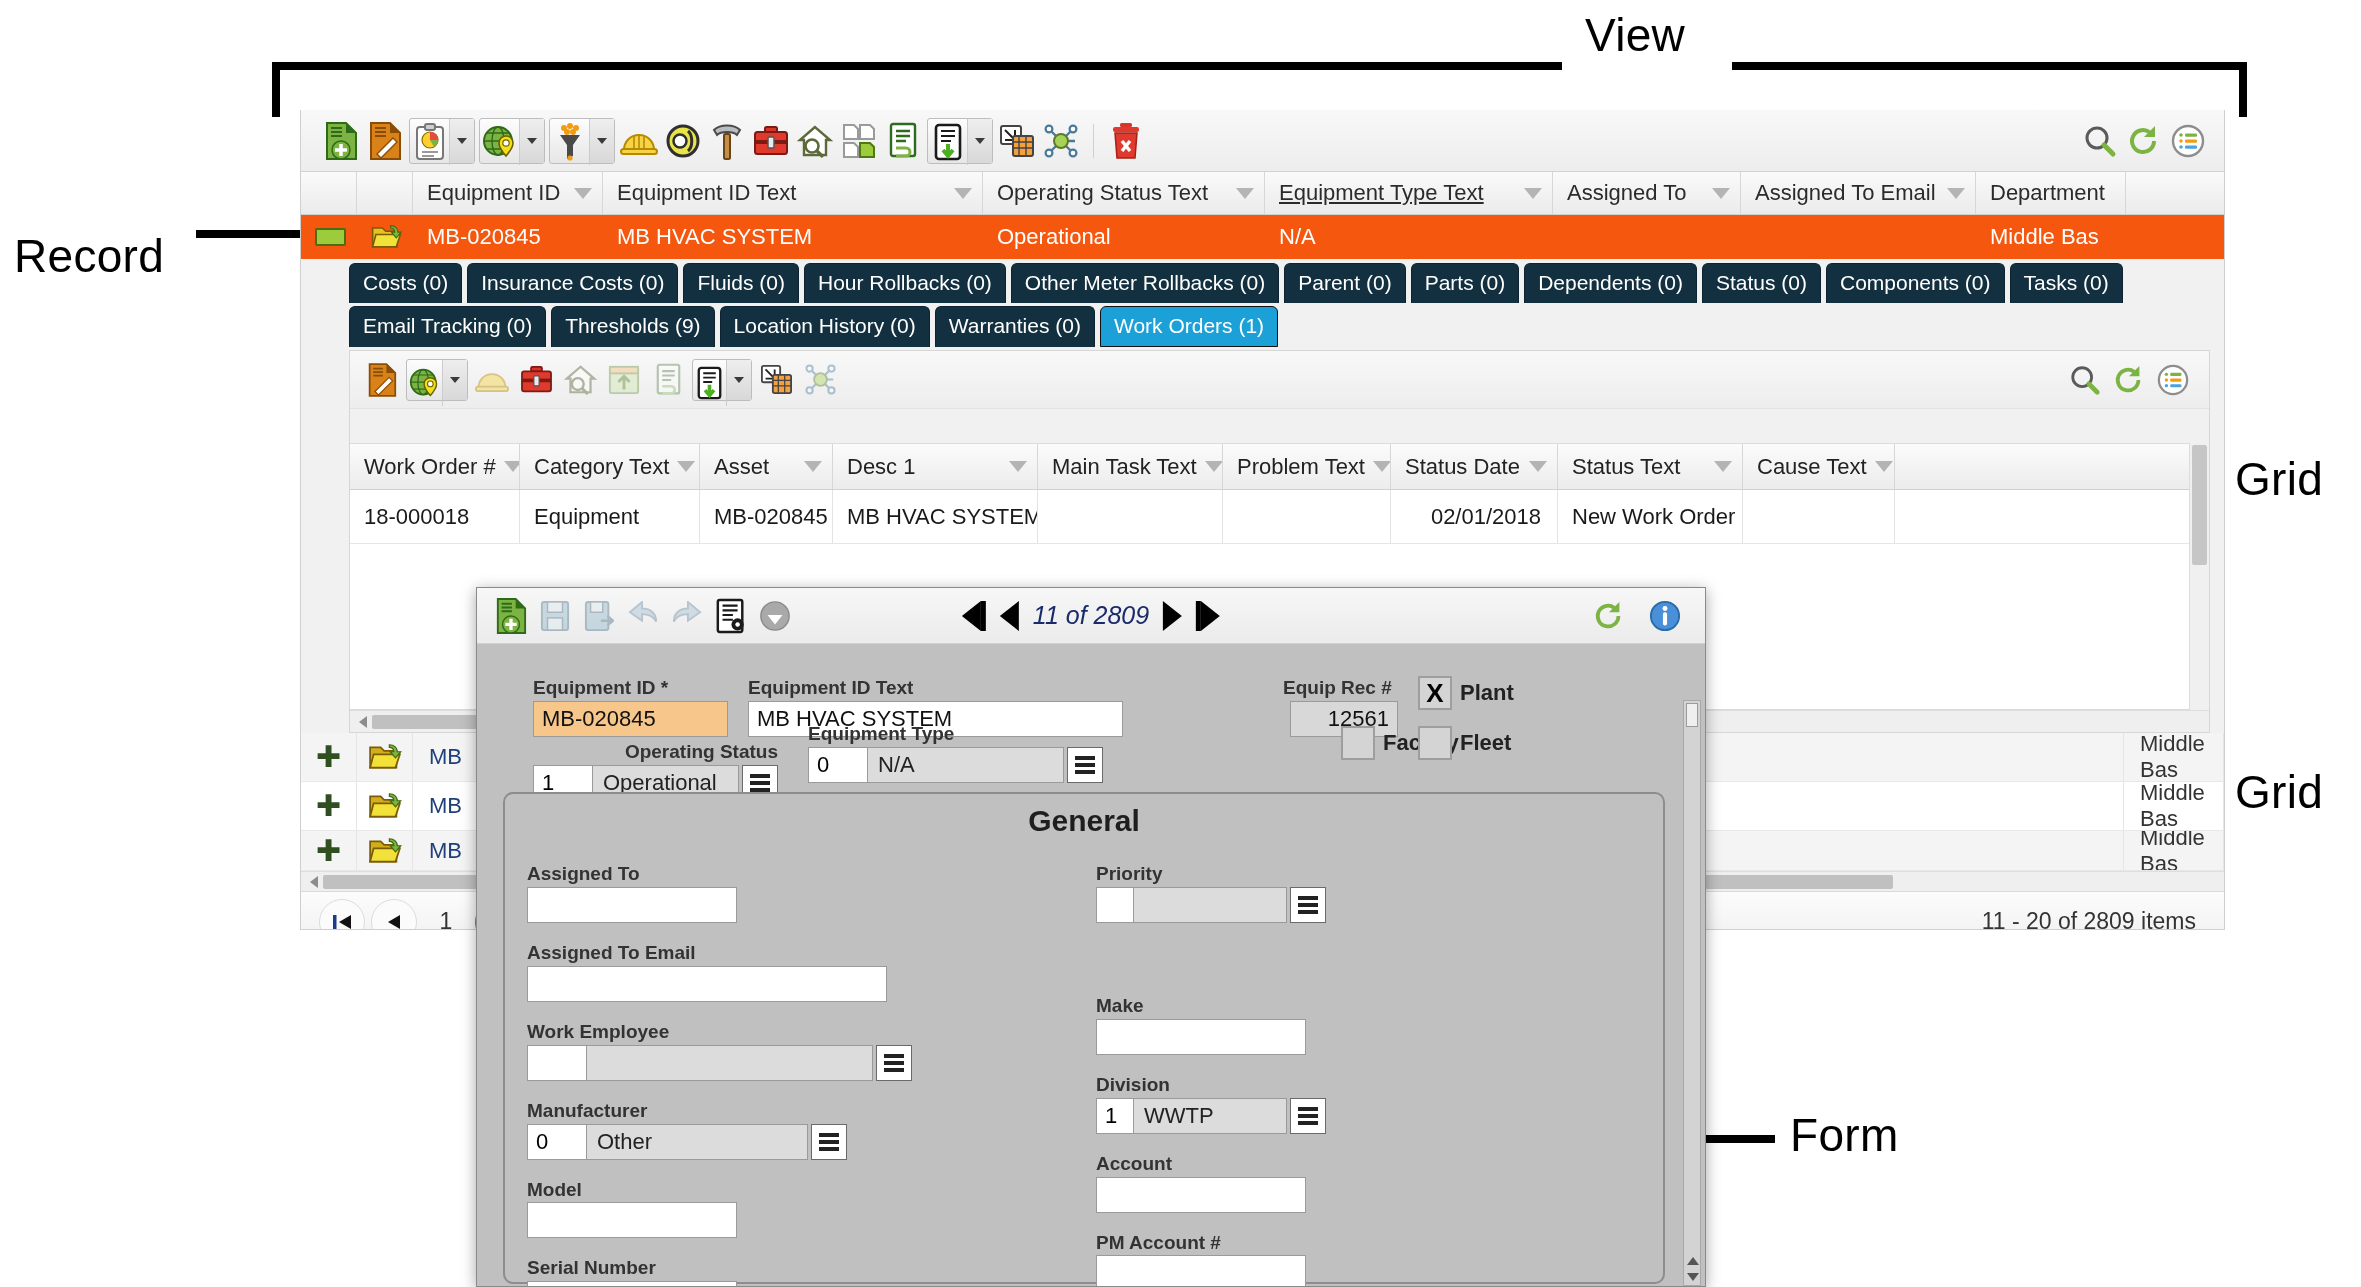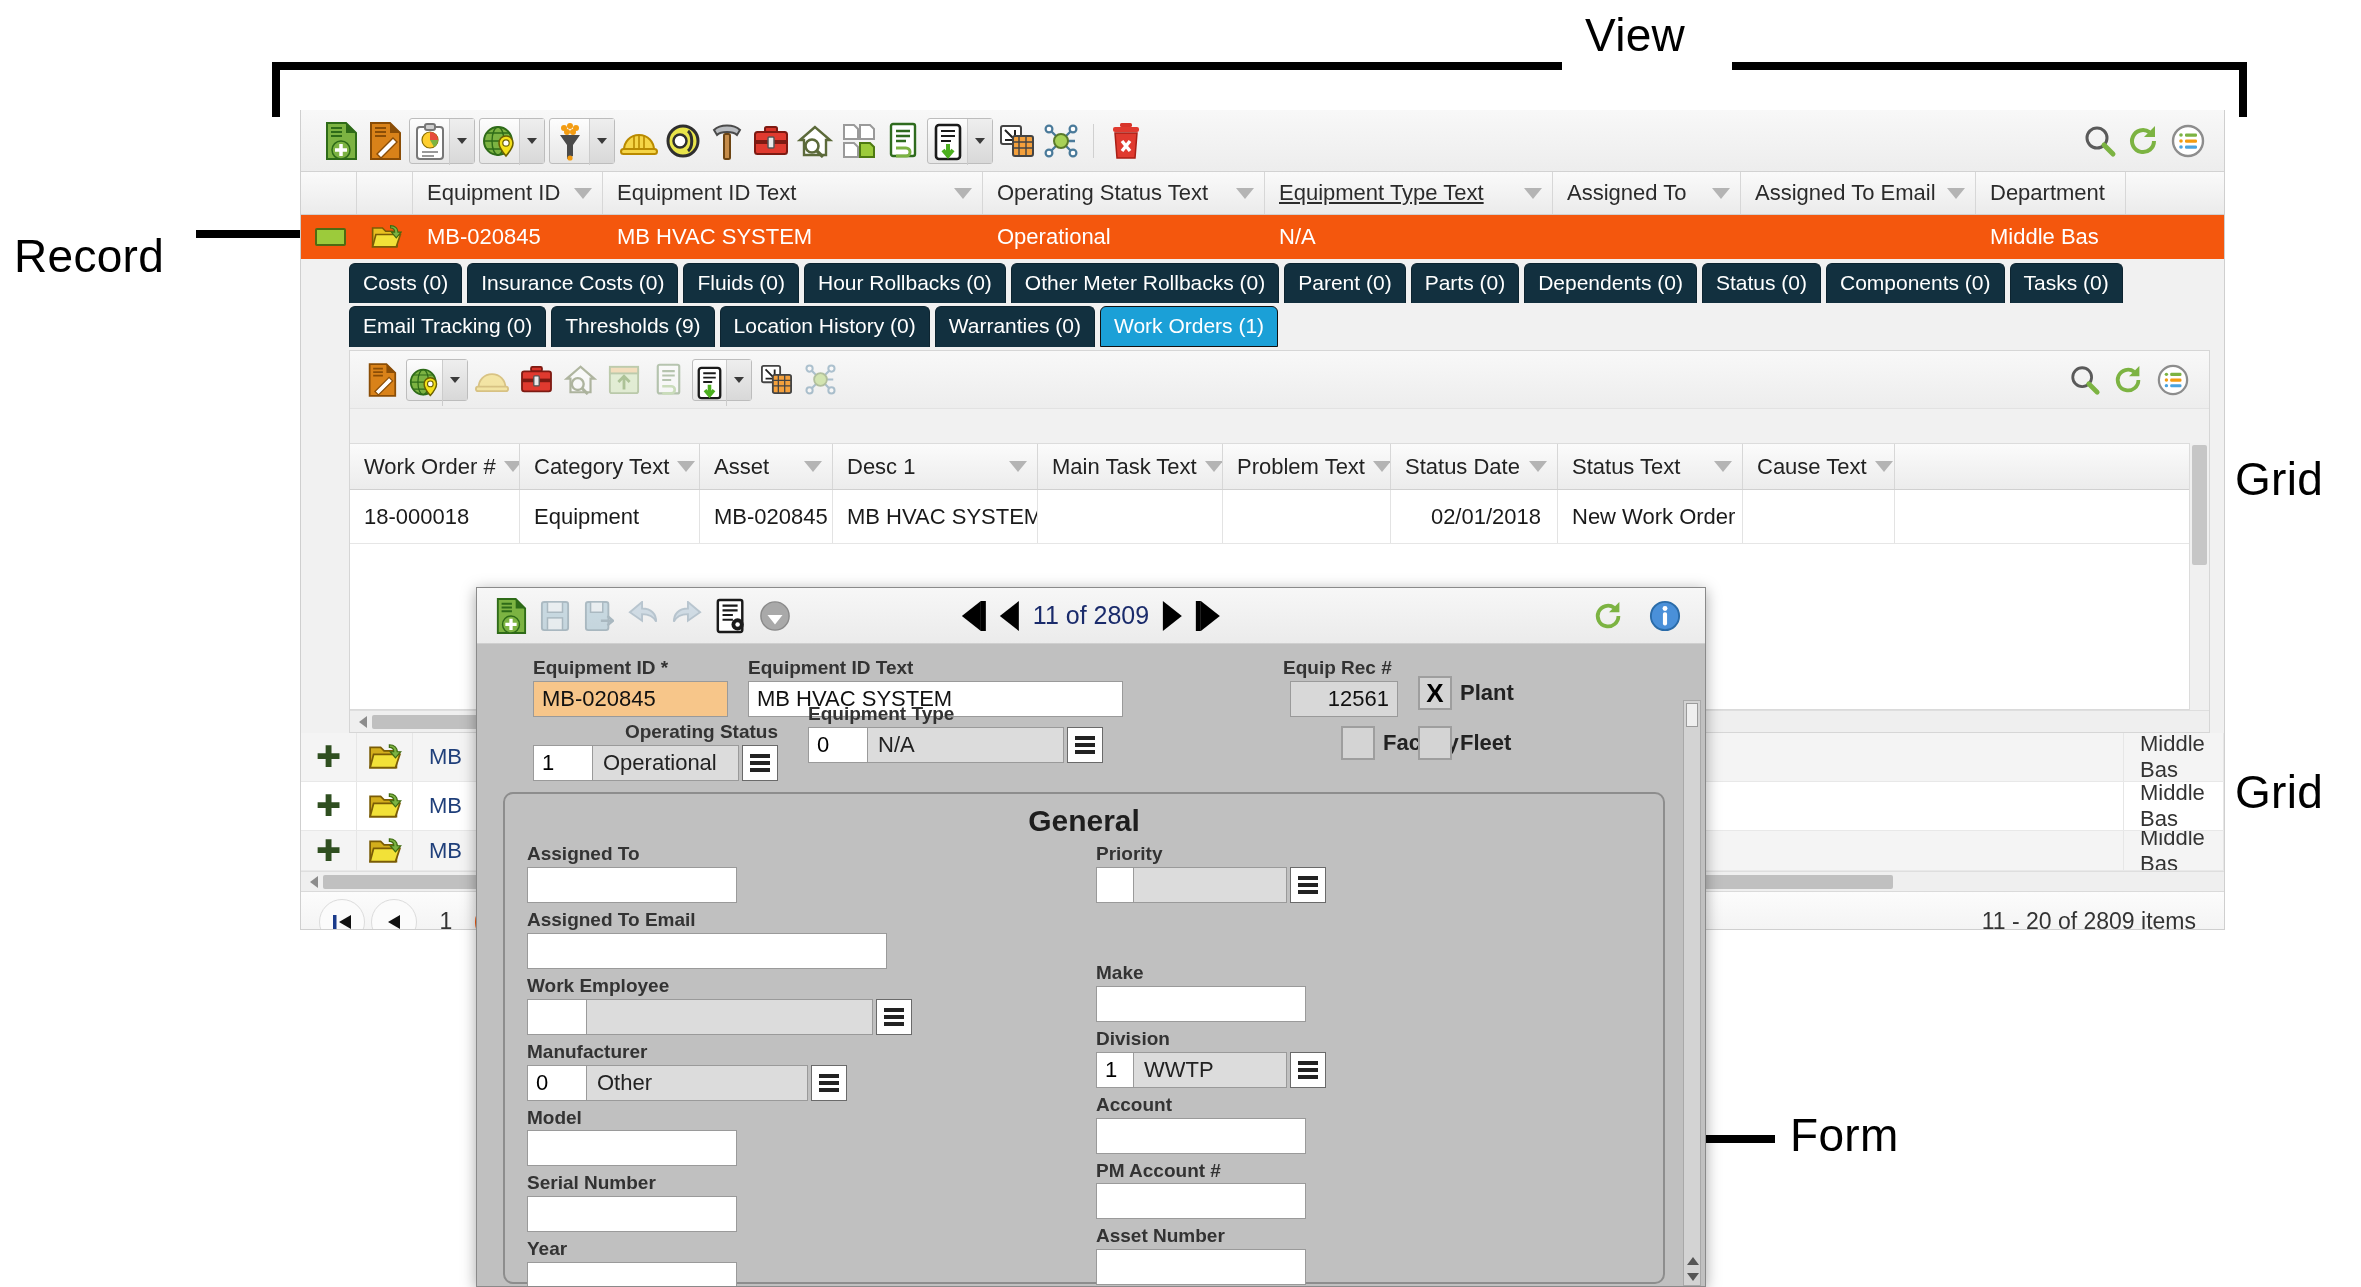--- a/index.html
+++ b/index.html
@@ -156,31 +156,31 @@
     left:476px; top:587px;
     width:1230px; height:700px;
     background:#c0c0c0;
     border:1px solid #8a8a8a;
     box-shadow:0 3px 14px rgba(0,0,0,.35);
     overflow:hidden;
   }
   .fm-toolbar {
     height:56px; background:linear-gradient(to bottom,#f7f7f7,#ebebeb);
     border-bottom:1px solid #cfcfcf;
-    display:flex; align-items:center; padding-left:12px; position:relative;
+    display:flex; align-items:center; padding-left:12px; position:relative;font-style:italic;
   }
   .fm-nav { position:absolute; left:50%; transform:translateX(-50%); display:flex; align-items:center; gap:14px; }
   .fm-nav .navtxt { font-size:25px; color:#1a2b6b; }
   .fm-right { position:absolute; right:18px; display:flex; align-items:center; gap:12px; }
   .tri-r { width:0;height:0;border-top:15px solid transparent;border-bottom:15px solid transparent;border-left:19px solid #000;}
   .tri-l { width:0;height:0;border-top:15px solid transparent;border-bottom:15px solid transparent;border-right:19px solid #000;}
   .bar-v { width:5px;height:30px;background:#000; }
 
   .fm-body { position:relative; height:644px; background:#c0c0c0; padding:10px 26px 0 26px; }
-  .fld-label { font-size:19px; color:#333; font-weight:bold; margin-bottom:2px; line-height:1.1; }
+  .fld-label { font-size:19px; color:#333; font-weight:bold; margin-bottom:2px; line-height:1.1;margin-top:20px; }
   .inp { background:#fff; border:1px solid #9a9a9a; height:36px; font-size:22px; color:#111; padding:0 8px; display:flex; align-items:center;}
   .inp.ro { background:#d8d8d8;margin-left:7px; }
   .inp.req { background:#f7c68a; }
   .inp.num { justify-content:flex-end; }
   .combo { display:flex; align-items:stretch; }
   .combo .code { background:#fff; border:1px solid #9a9a9a; width:60px; height:36px; font-size:22px; padding:0 8px; display:flex; align-items:center;}
   .combo .desc { background:#dcdcdc; border:1px solid #9a9a9a; border-left:none; height:36px; font-size:22px; padding:0 10px; display:flex; align-items:center; flex:1; color:#222;}
   .combo .lkp { width:36px; height:36px; background:#fff; border:1px solid #6a6a6a; display:flex; flex-direction:column; align-items:center; justify-content:center; gap:3px; margin-left:3px;}
   .lkp i { display:block; width:20px; height:4px; background:#222; }
   .chk { width:34px;height:34px;background:#d4d4d4;border:2px solid #9e9e9e;display:flex;align-items:center;justify-content:center;font-size:26px;font-weight:bold;color:#000;}

